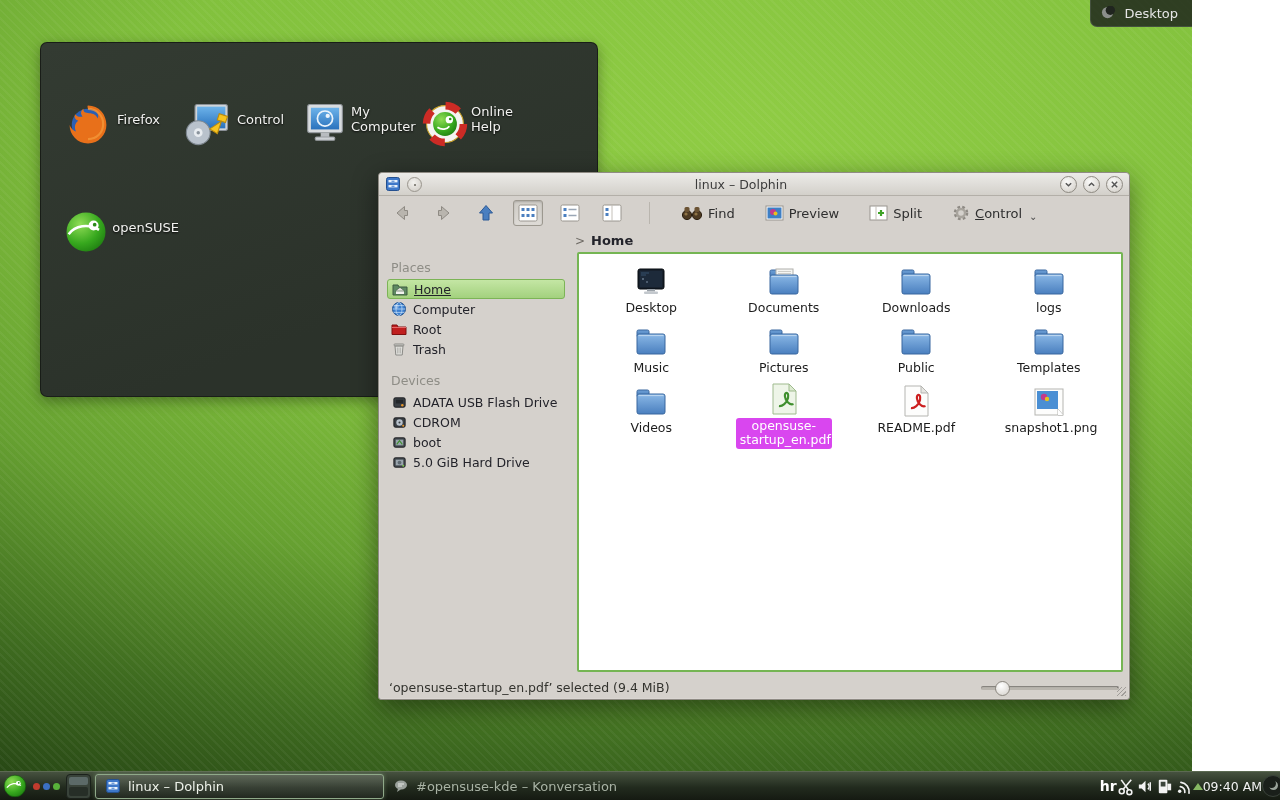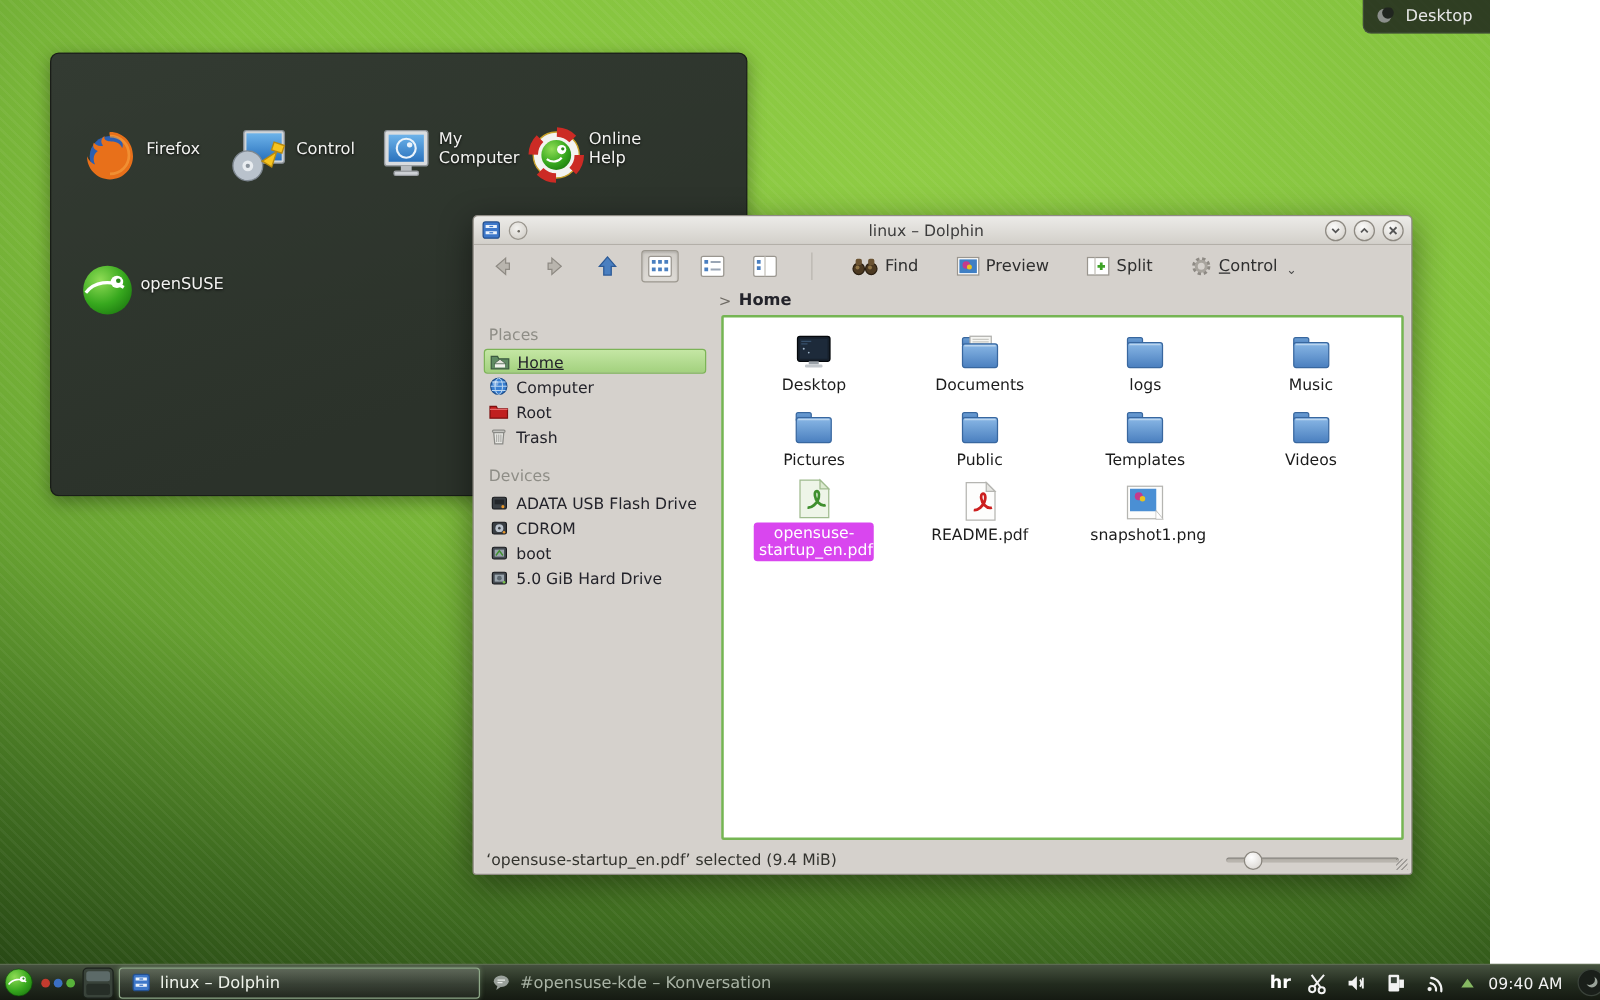--- a/index.html
+++ b/index.html
@@ -106,21 +106,21 @@
   .pager i { flex:1; border-radius:2px; }
   .pager .cur { background:#5c6a68; }
   .pager .oth { background:#262e27; }
   .tasks { display:flex; align-items:center; height:29px; }
   .task { width:289px; height:25px; display:flex; align-items:center; gap:7px; padding:0 8px; font-size:13px; color:#a8b2a4; border-radius:3px; cursor:pointer; }
   .task.active {
     border:1px solid #8fa989; background:linear-gradient(rgba(255,255,255,.16), rgba(255,255,255,.05));
     color:#eef2ea; box-shadow:0 0 4px rgba(180,220,170,.35);
   }
   .task .ti { width:17px; height:17px; display:flex; align-items:center; justify-content:center; }
-  .tray { margin-left:auto; display:flex; align-items:center; gap:12px; padding-right:4px; height:29px; }
+  .tray { margin-left:auto; display:flex; align-items:center; gap:0; padding-right:4px; height:29px; }
   .kbd { color:#fff; font-weight:bold; font-size:14px; }
   .trayic { width:19px; height:19px; display:flex; align-items:center; justify-content:center; cursor:pointer; }
   .uptri { width:0; height:0; border-left:5px solid transparent; border-right:5px solid transparent; border-bottom:7px solid #86b862; cursor:pointer; }
   .clock { color:#f2f2f2; font-size:12.5px; }
   .cashew { width:22px; height:22px; margin-right:-8px; border-radius:50%; background:#1a1f1a; border:1px solid #3a423a; position:relative; cursor:pointer; }
   .cashew::after { content:""; position:absolute; left:4px; top:3px; width:9px; height:9px; border-radius:50%; box-shadow:2px 2px 0 0 #9aa39a; }
 </style>
 </head>
 <body>
 
@@ -465,20 +465,30 @@
     <span class="fname">Documents</span>
   </div>
             <div class="fitem">
     <span class="fic">
                 <svg width="34" height="32" viewBox="0 0 34 32">
                   <rect x="3" y="4" width="12" height="7" rx="1.5" fill="url(#gFoldTab)" stroke="#38679f"></rect>
                   <rect x="3" y="8" width="28" height="20" rx="2" fill="url(#gFold)" stroke="#38679f"></rect>
                   <path d="M4.5 9.5h25" stroke="#b9d4ee" stroke-width="1.2"></path>
                 </svg>
               </span>
+    <span class="fname">Downloads</span>
+  </div>
+            <div class="fitem">
+    <span class="fic">
+                <svg width="34" height="32" viewBox="0 0 34 32">
+                  <rect x="3" y="4" width="12" height="7" rx="1.5" fill="url(#gFoldTab)" stroke="#38679f"></rect>
+                  <rect x="3" y="8" width="28" height="20" rx="2" fill="url(#gFold)" stroke="#38679f"></rect>
+                  <path d="M4.5 9.5h25" stroke="#b9d4ee" stroke-width="1.2"></path>
+                </svg>
+              </span>
     <span class="fname">logs</span>
   </div>
             <div class="fitem">
     <span class="fic">
                 <svg width="34" height="32" viewBox="0 0 34 32">
                   <rect x="3" y="4" width="12" height="7" rx="1.5" fill="url(#gFoldTab)" stroke="#38679f"></rect>
                   <rect x="3" y="8" width="28" height="20" rx="2" fill="url(#gFold)" stroke="#38679f"></rect>
                   <path d="M4.5 9.5h25" stroke="#b9d4ee" stroke-width="1.2"></path>
                 </svg>
               </span>

